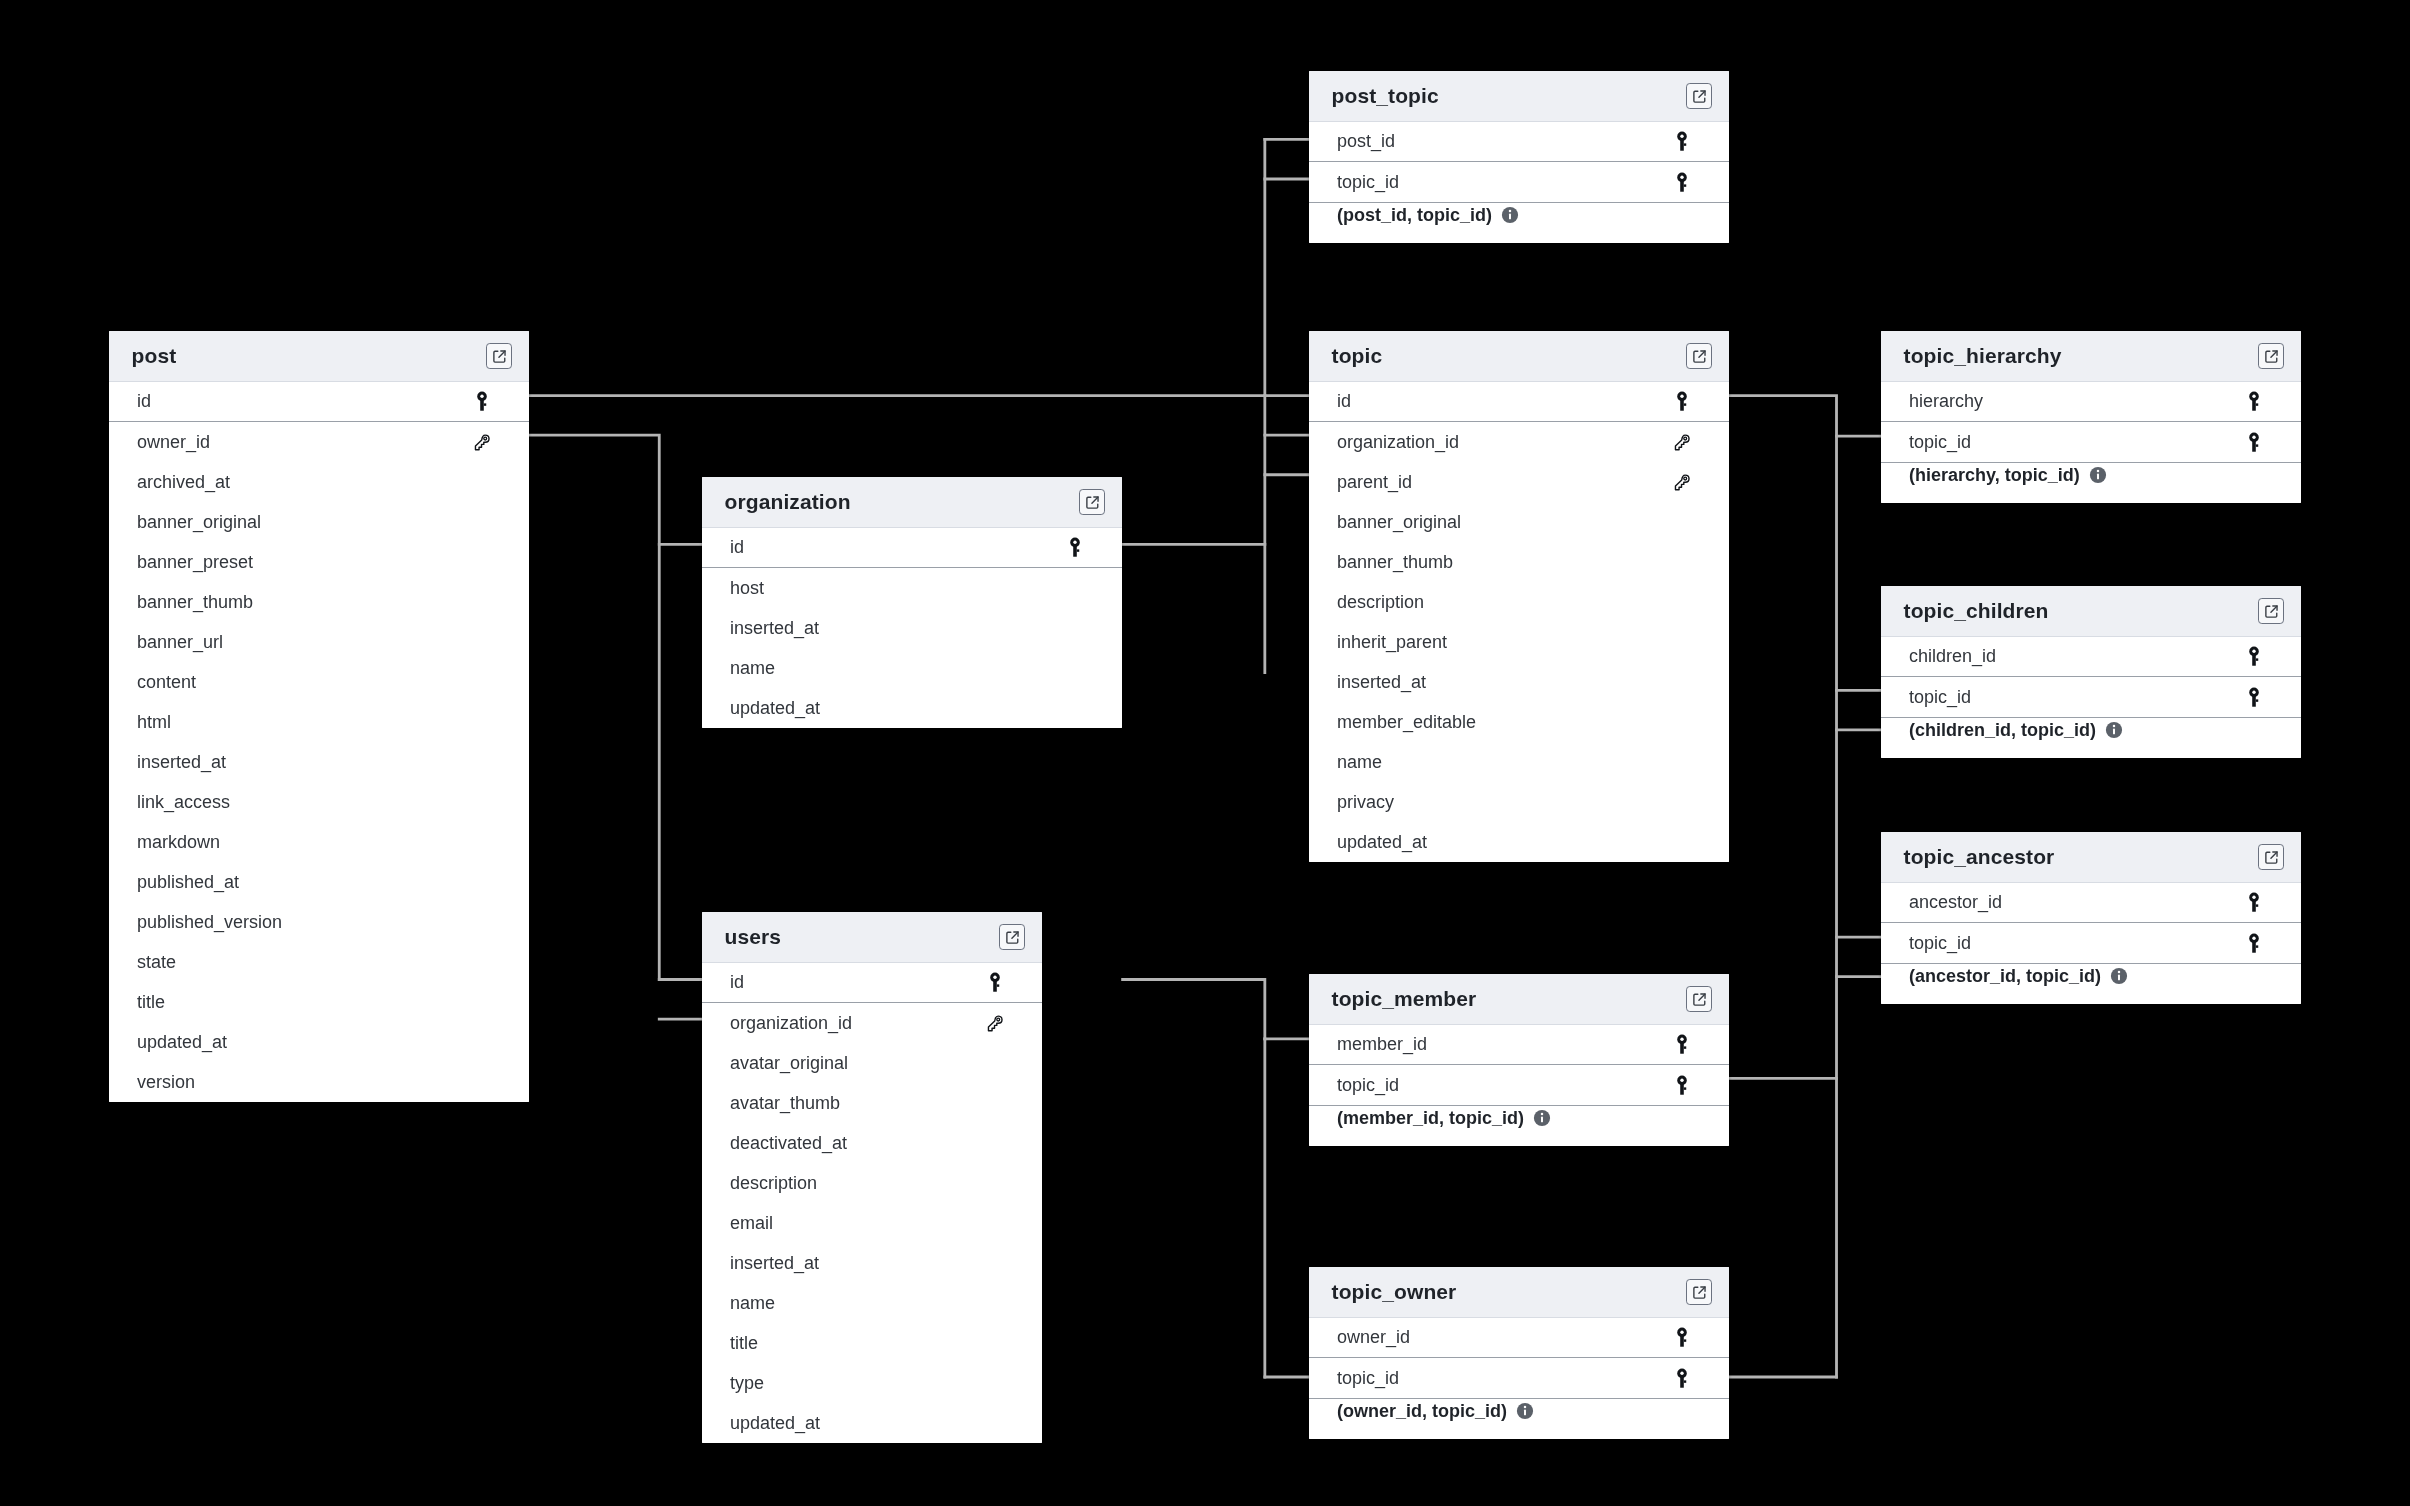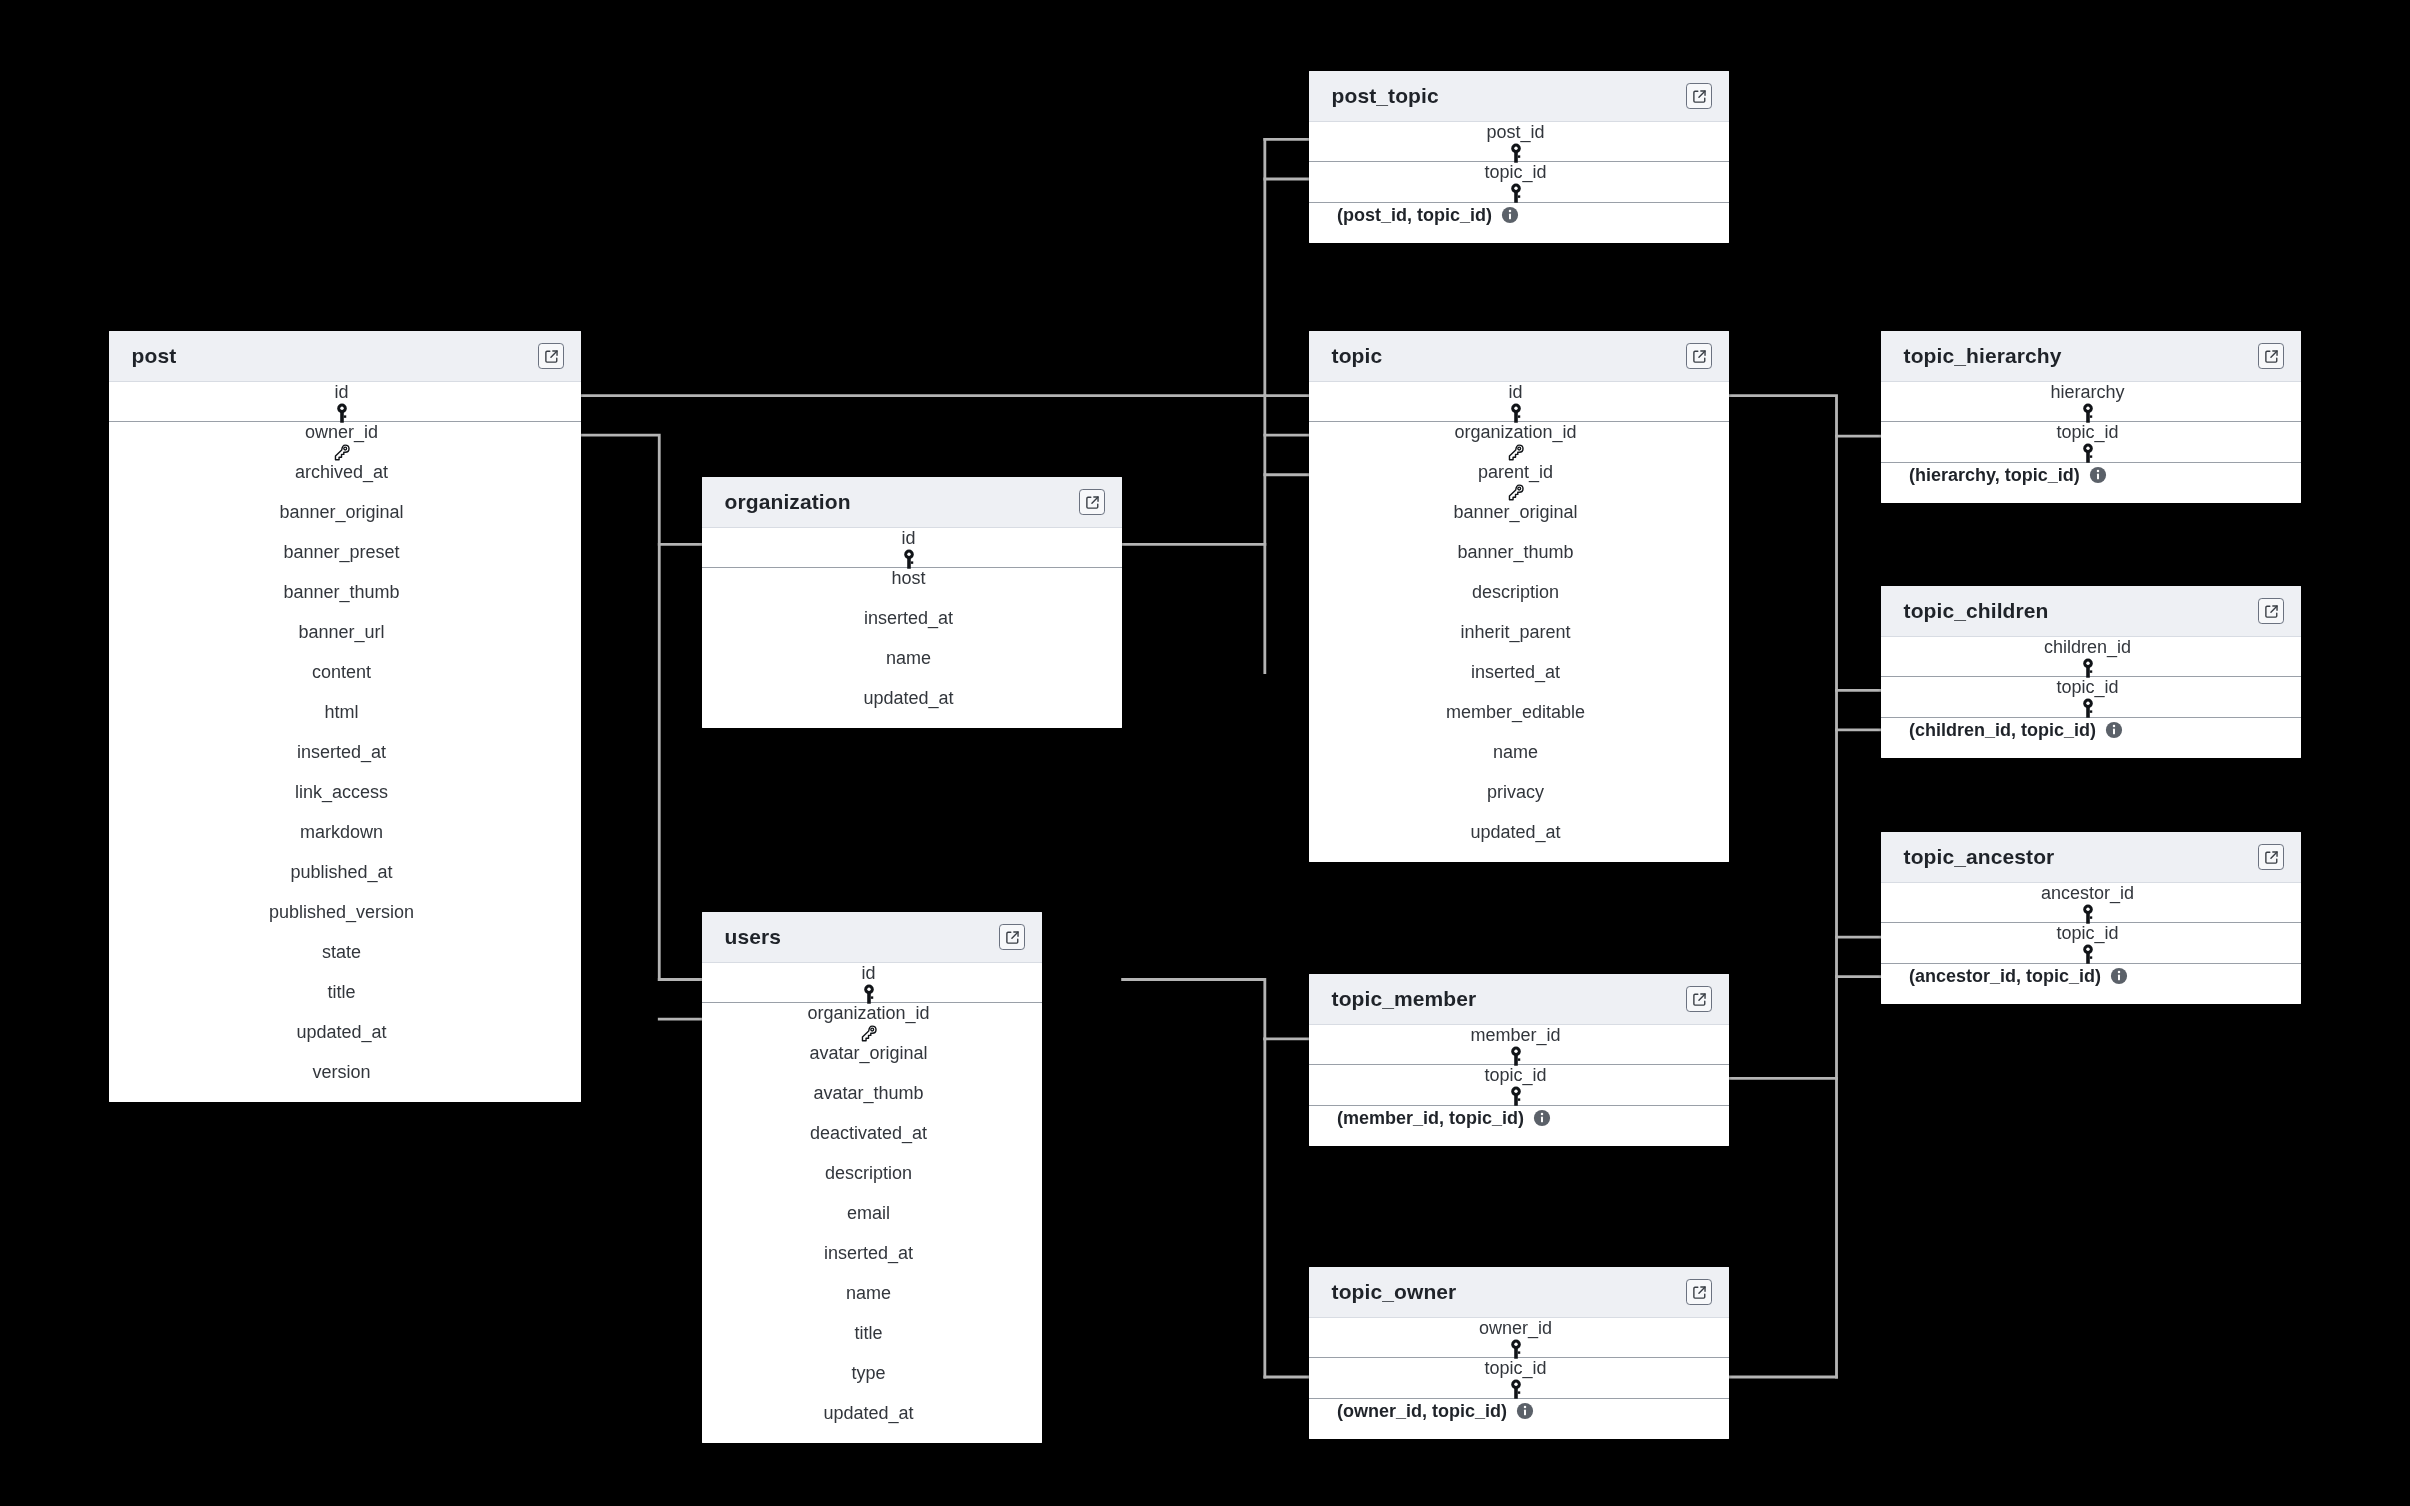--- a/index.html
+++ b/index.html
@@ -46,21 +46,20 @@
   .ext-link-icon svg { display: block; }
 
   .tbl-rows { background: #fff; }
   .row {
     height: 40px;
     display: flex;
     align-items: center;
     justify-content: space-between;
     padding: 0 35px 0 28px;
     position: relative;
-    flex-direction: column;
   }
   .row.pk-row { border-bottom: 1.4px solid #9aa0a8; }
   .row-name {
     font-size: 18px;
     color: #32363c;
     white-space: nowrap;
   }
   .key-slot { width: 24.5px; display: flex; justify-content: center; align-items: center; }
   .key-slot svg { display: block; }
 
@@ -152,21 +151,21 @@
       </div>
       <div class="tbl-footer">
         <span class="footer-text">(post_id, topic_id)</span>
         <svg class="info-icon" viewBox="0 0 20 20">
           <circle cx="10" cy="10" r="9" fill="#5b6169"></circle>
           <rect x="8.9" y="8.4" width="2.2" height="6.4" rx="1.0" fill="#ffffff"></rect>
           <circle cx="10" cy="5.6" r="1.4" fill="#ffffff"></circle>
         </svg>
       </div>
     </div>
-    <div class="table-card" style="left: 109px; top: 331px; width: 472px;">
+    <div class="table-card" style="left: 109px; top: 331px; width: 420px;">
       <div class="tbl-header">
         <span class="tbl-title">post</span>
         <span class="ext-link-icon">
           <svg width="15" height="15" viewBox="0 0 16 16">
             <path d="M6.2 2.4 H3.2 A1.2 1.2 0 0 0 2 3.6 V12.8 A1.2 1.2 0 0 0 3.2 14 H12.4 A1.2 1.2 0 0 0 13.6 12.8 V9.8" fill="none" stroke="#3a3f46" stroke-width="1.5" stroke-linecap="round"></path>
             <path d="M9.4 2.2 H13.9 V6.7" fill="none" stroke="#3a3f46" stroke-width="1.5" stroke-linecap="round" stroke-linejoin="round"></path>
             <path d="M13.9 2.2 L7.4 8.7" fill="none" stroke="#3a3f46" stroke-width="1.5" stroke-linecap="round"></path>
           </svg>
         </span>
       </div>

